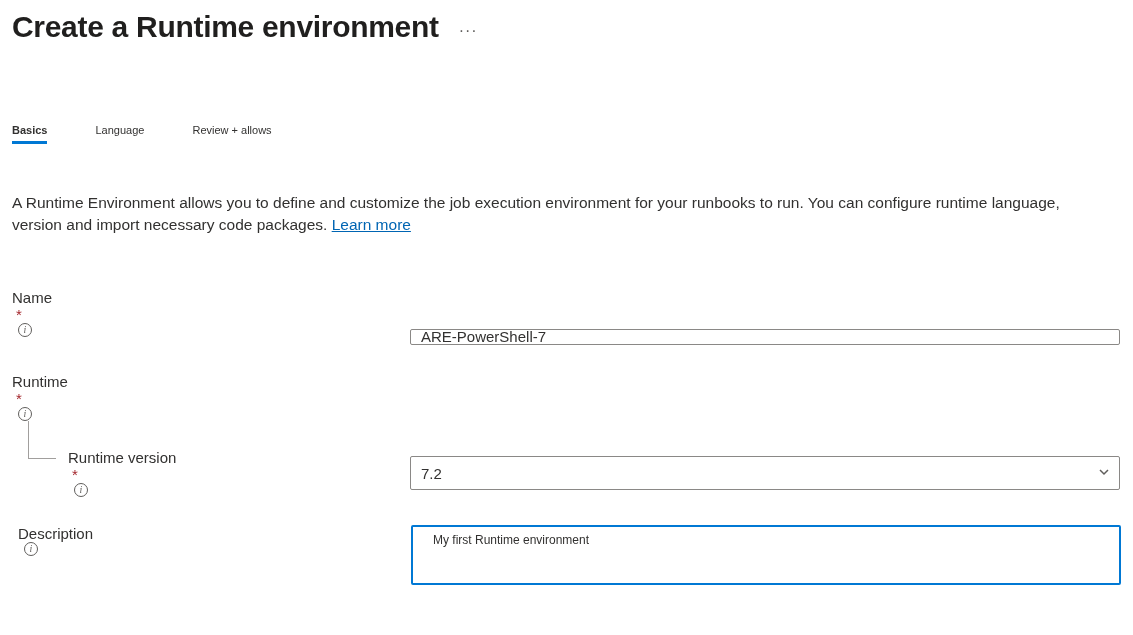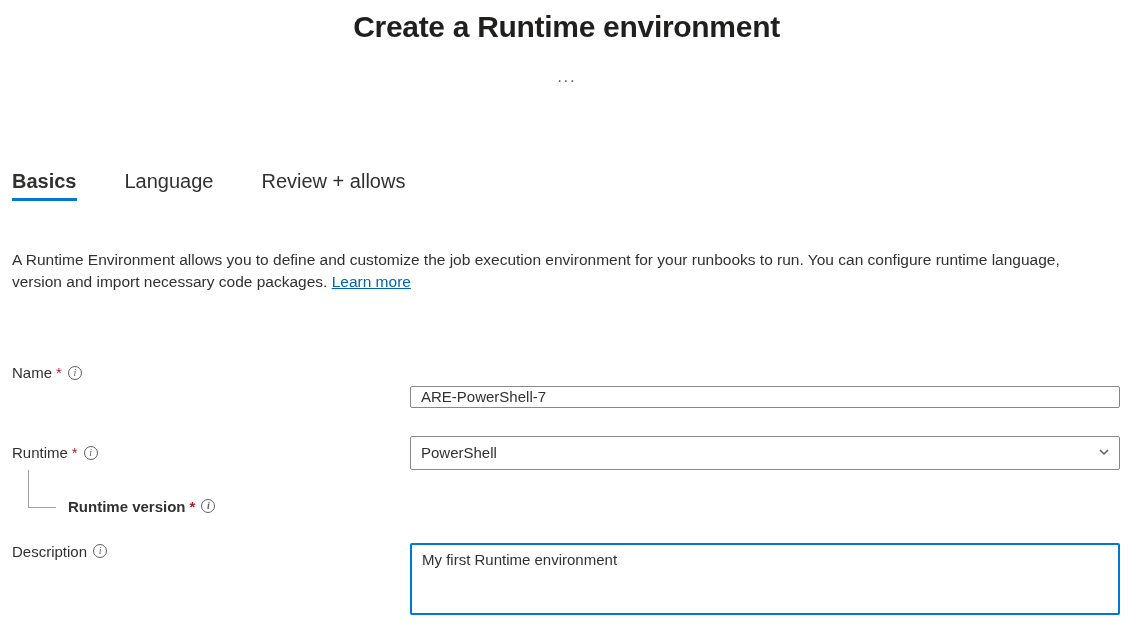--- a/index.html
+++ b/index.html
@@ -13,42 +13,41 @@
       color: #323130;
       background: #ffffff;
       padding: 10px 12px;
       width: 1133px;
     }
     .page-title-row {
       display: flex;
       align-items: center;
       gap: 20px;
       margin-bottom: 80px;
-      flex-direction: column;
     }
     .page-title {
       font-size: 30px;
       font-weight: 600;
       color: #201f1e;
       letter-spacing: -0.3px;
     }
     .more-icon {
       color: #605e5c;
       font-size: 16px;
       letter-spacing: 1px;
       cursor: pointer;
       padding-top: 8px;
     }
     .tabs {
       display: flex;
       gap: 48px;
       margin-bottom: 50px;
     }
     .tab {
-      font-size: 20px;
+      font-size: 11px;
       color: #323130;
       padding-bottom: 6px;
       cursor: pointer;
       position: relative;
       text-align: center;
     }
     .tab.active {
       font-weight: 600;
     }
     .tab.active::after {
@@ -73,32 +72,33 @@
       text-decoration: underline;
       cursor: pointer;
     }
     .form-row {
       display: flex;
       align-items: center;
       margin-bottom: 28px;
     }
     .form-row.textarea-row {
       align-items: flex-start;
+      margin-left: 6px;
     }
     .label-col {
       width: 398px;
       display: flex;
-      align-items: center;
+      align-items: flex-start;
       font-size: 15px;
       color: #323130;
+      flex-direction: column;
     }
     .label-col.indented {
       padding-left: 56px;
       position: relative;
-      font-weight: bold;
     }
     .indent-connector {
       position: absolute;
       left: 16px;
       top: -28px;
       width: 28px;
       height: 38px;
       border-left: 1px solid #a19f9d;
       border-bottom: 1px solid #a19f9d;
     }
@@ -120,21 +120,21 @@
       color: #605e5c;
       margin-left: 6px;
       cursor: pointer;
       line-height: 1;
     }
     .input-col {
       flex: 0 0 710px;
     }
     .text-input {
       width: 100%;
-      height: 22px;
+      height: 16px;
       border: 1px solid #8a8886;
       border-radius: 2px;
       padding: 0 10px;
       font-size: 15px;
       font-family: inherit;
       color: #323130;
       outline: none;
       margin-top: 48px;
     }
     .select-wrap {
@@ -163,25 +163,25 @@
     }
     .chevron-icon svg {
       width: 12px;
       height: 12px;
       stroke: #605e5c;
       stroke-width: 1.5;
       fill: none;
     }
     .textarea-input {
       width: 100%;
-      height: 72px;
+      height: 60px;
       border: 2px solid #0078d4;
       border-radius: 2px;
-      padding: 6px 10px;
-      font-size: 15px;
+      padding: 6px 20px;
+      font-size: 12px;
       font-family: inherit;
       color: #323130;
       resize: none;
       outline: none;
     }
   </style>
 </head>
 <body>
 
 <div class="page-title-row">
@@ -209,43 +209,43 @@
     <input type="text" class="text-input" value="ARE-PowerShell-7" style="">
   </div>
 </div>
 
 <div class="form-row">
   <div class="label-col">
     <span>Runtime</span>
     <span class="required-star">*</span>
     <span class="info-icon">i</span>
   </div>
+</div>
+
+<div class="form-row">
+  <div class="label-col indented">
+    <span class="indent-connector"></span>
+    <span>Runtime version</span>
+    <span class="required-star">*</span>
+    <span class="info-icon">i</span>
+  </div>
   <div class="input-col">
     <div class="select-wrap">
       <div class="select-input">
-        <span>PowerShell</span>
+        <span>7.2</span>
       </div>
       <span class="chevron-icon">
         <svg viewBox="0 0 12 12">
             <polyline points="2,4 6,8 10,4"></polyline>
           </svg>
       </span>
     </div>
   </div>
 </div>
 
-<div class="form-row">
-  <div class="label-col indented">
-    <span class="indent-connector"></span>
-    <span>Runtime version</span>
-    <span class="required-star">*</span>
-    <span class="info-icon">i</span>
-  </div>
-</div>
-
 <div class="form-row textarea-row">
   <div class="label-col">
     <span>Description</span>
     <span class="info-icon">i</span>
   </div>
   <div class="input-col">
     <textarea class="textarea-input" style="">My first Runtime environment</textarea>
   </div>
 </div>
 

